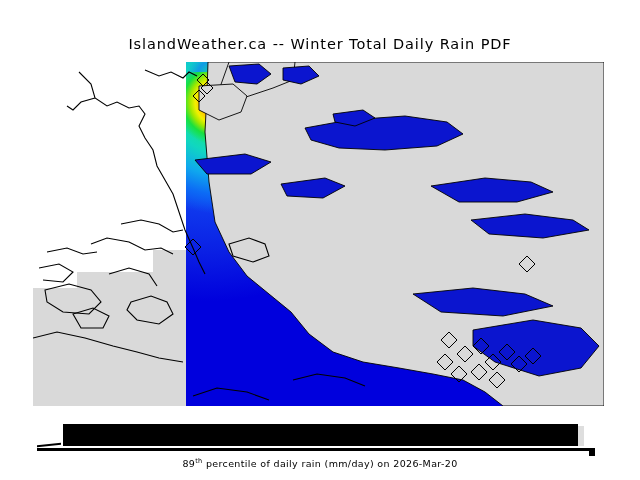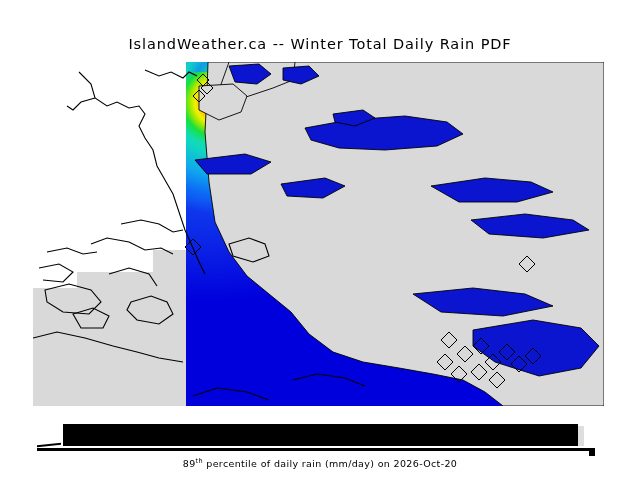--- a/index.html
+++ b/index.html
@@ -257,13 +257,13 @@
 </div>
 
 <div id="colorbar-wrap">
   <div id="colorbar"></div>
   <div id="colorbar-cap"></div>
   <div id="colorbar-axis"></div>
   <div id="colorbar-tickleft"></div>
   <div id="colorbar-tickright"></div>
 </div>
 
-<div id="caption"><span>89</span><sup>th</sup><span> percentile of daily rain (mm/day) on 2026-Oct-20</span></div>
+<div id="caption"><span>89</span><sup>th</sup><span> percentile of daily rain (mm/day) on 2026-Mar-20</span></div>
 
 </body></html>

